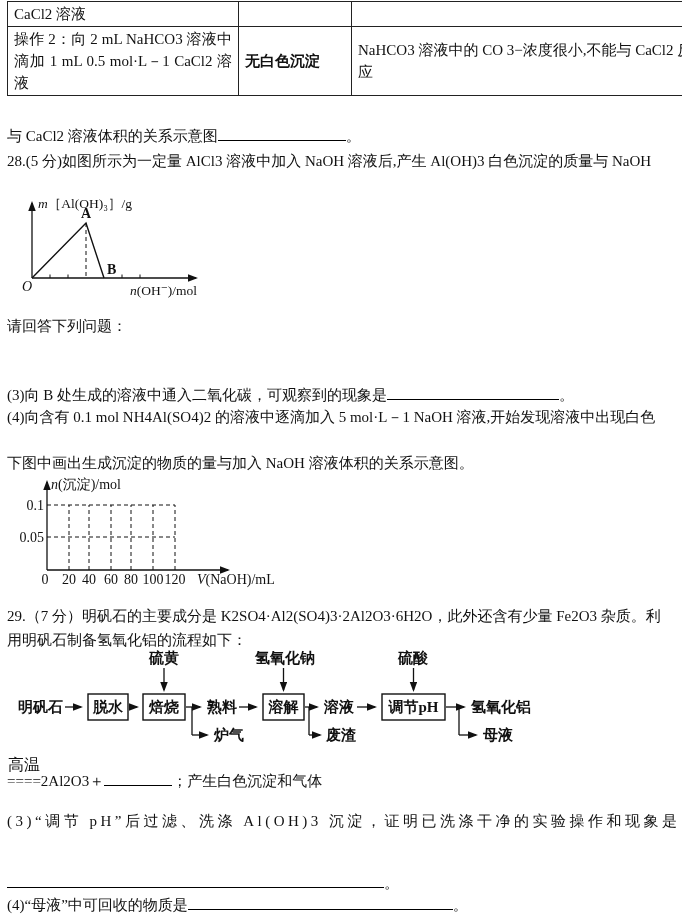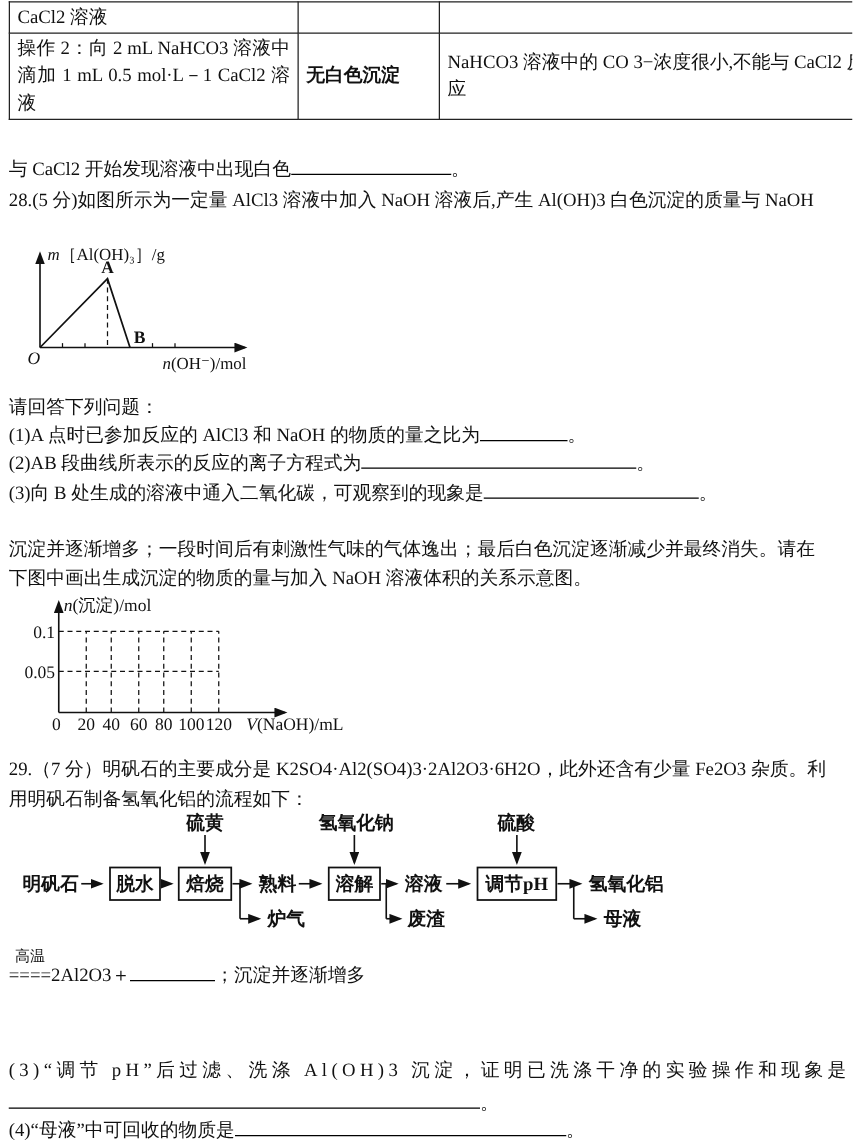--- a/index.html
+++ b/index.html
@@ -13,21 +13,21 @@
   td.c3{width:349px;padding-right:28px;}
   tr.r1 td{height:20px;}
   tr.r2 td{height:66px;}
   
   .ln{position:absolute;left:7px;white-space:nowrap;line-height:22px;font-size:15px;}
   .sp{letter-spacing:3.5px;}
   .blank{display:inline-block;height:3px;border-bottom:1.2px solid #000;vertical-align:baseline;}
   .b68{width:68px}.b70{width:70px}.b128{width:128px}.b220{width:220px}.b172{width:172px}
   .b62{width:62px}.b280{width:280px}.b377{width:377px}.b265{width:265px}
   .eqstack{position:relative;display:inline-block;}
-  .eqstack .cond{position:absolute;top:-16px;left:50%;transform:translateX(-50%);font-size:12px;white-space:nowrap;}
+  .eqstack .cond{position:absolute;top:-16px;left:50%;transform:translateX(-50%);font-size:16px;white-space:nowrap;}
   
   svg{position:absolute;overflow:visible;}
   svg text{font-family:"Liberation Serif","DejaVu Serif",serif;fill:#111;}
   .flowtxt{font-weight:bold;font-size:15px;}
 </style>
 </head>
 <body>
 
 <div class="page">
 
@@ -40,21 +40,21 @@
     </tr>
     <tr class="r2">
       <td class="c1">操作 2：向 2 mL NaHCO3 溶液中滴加 1 mL 0.5 mol·L－1 CaCl2 溶液</td>
       <td class="c2">无白色沉淀</td>
       <td class="c3">NaHCO3 溶液中的 CO 3−浓度很小,不能与 CaCl2 反应</td>
     </tr>
   </tbody>
     </table>
 
   <div class="ln" style="top:125px">
-    <span>与 CaCl2 开始发现溶液中出现白色</span><span class="blank b128"></span><span>。</span>
+    <span>与 CaCl2 溶液体积的关系示意图</span><span class="blank b128"></span><span>。</span>
   </div>
 
   <div class="ln" style="top:150px">28.(5 分)如图所示为一定量 AlCl3 溶液中加入 NaOH 溶液后,产生 Al(OH)3 白色沉淀的质量与 NaOH</div>
 
   <svg style="left:18px;top:197px" width="200" height="106" viewBox="0 0 200 106">
     <defs>
       <marker id="ar1" markerWidth="9" markerHeight="8" refX="6.5" refY="3" orient="auto">
         <path d="M0,0 L8,3 L0,6 Z" fill="#111"></path>
       </marker>
     </defs>
@@ -73,30 +73,24 @@
     </g>
     <line x1="68" y1="26" x2="68" y2="81" stroke="#111" stroke-width="1" stroke-dasharray="4 3"></line>
     <text x="20" y="11" font-size="13.5"><tspan font-style="italic">m</tspan><tspan>［Al(OH)₃］/g</tspan></text>
     <text x="112" y="98" font-size="13.5"><tspan font-style="italic">n</tspan><tspan>(OH⁻)/mol</tspan></text>
     <text x="4" y="94" font-size="14" font-style="italic">O</text>
     <text x="63" y="21" font-size="14" font-weight="bold">A</text>
     <text x="89" y="77" font-size="14" font-weight="bold">B</text>
   </svg>
 
   <div class="ln" style="top:315px">请回答下列问题：</div>
-  <div class="ln" style="top:338px">
-    <span>(1)A 点时已参加反应的 AlCl3 和 NaOH 的物质的量之比为</span><span class="blank b70"></span><span>。</span>
-  </div>
-  <div class="ln" style="top:360px">
-    <span>(2)AB 段曲线所表示的反应的离子方程式为</span><span class="blank b220"></span><span>。</span>
-  </div>
   <div class="ln" style="top:384px">
     <span>(3)向 B 处生成的溶液中通入二氧化碳，可观察到的现象是</span><span class="blank b172"></span><span>。</span>
   </div>
-  <div class="ln" style="top:429px">沉淀并逐渐增多；一段时间后有刺激性气味的气体逸出；最后白色沉淀逐渐减少并最终消失。请在</div>
+  <div class="ln" style="top:406px">(4)向含有 0.1 mol NH4Al(SO4)2 的溶液中逐滴加入 5 mol·L－1 NaOH 溶液,开始发现溶液中出现白色</div>
   <div class="ln" style="top:452px">下图中画出生成沉淀的物质的量与加入 NaOH 溶液体积的关系示意图。</div>
 
   <svg style="left:15px;top:477px" width="270" height="113" viewBox="0 0 270 113">
     <defs>
       <marker id="ar2" markerWidth="9" markerHeight="8" refX="6.5" refY="3" orient="auto">
         <path d="M0,0 L8,3 L0,6 Z" fill="#111"></path>
       </marker>
     </defs>
     <g stroke="#111" stroke-width="1.3" fill="none">
       <line x1="32" y1="93" x2="32" y2="5" marker-end="url(#ar2)"></line>
@@ -177,23 +171,23 @@
         <line x1="304" y1="87" x2="315" y2="87" marker-end="url(#ar3)"></line>
       <path d="M454,59 V87"></path>
         <line x1="454" y1="87" x2="471" y2="87" marker-end="url(#ar3)"></line>
     </g>
     <text class="flowtxt" x="209" y="92">炉气</text>
     <text class="flowtxt" x="321" y="92">废渣</text>
     <text class="flowtxt" x="478" y="92">母液</text>
   </svg>
 
   <div class="ln" style="top:770px">
-    <span class="eqstack"><span class="cond">高温</span><span>====</span></span><span>2Al2O3＋</span><span class="blank b68"></span><span>；沉淀并逐渐增多</span>
+    <span class="eqstack"><span class="cond">高温</span><span>====</span></span><span>2Al2O3＋</span><span class="blank b68"></span><span>；产生白色沉淀和气体</span>
   </div>
-  <div class="ln sp" style="top:846px">(3)“调节 pH”后过滤、洗涤 Al(OH)3 沉淀，证明已洗涤干净的实验操作和现象是</div>
+  <div class="ln sp" style="top:810px">(3)“调节 pH”后过滤、洗涤 Al(OH)3 沉淀，证明已洗涤干净的实验操作和现象是</div>
   <div class="ln" style="top:872px">
     <span class="blank b377"></span><span>。</span>
   </div>
   <div class="ln" style="top:894px">
     <span>(4)“母液”中可回收的物质是</span><span class="blank b265"></span><span>。</span>
   </div>
 
 </div>
 
 </body></html>

